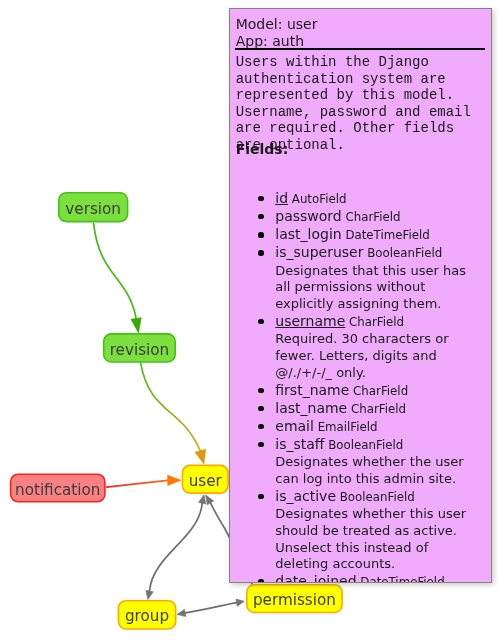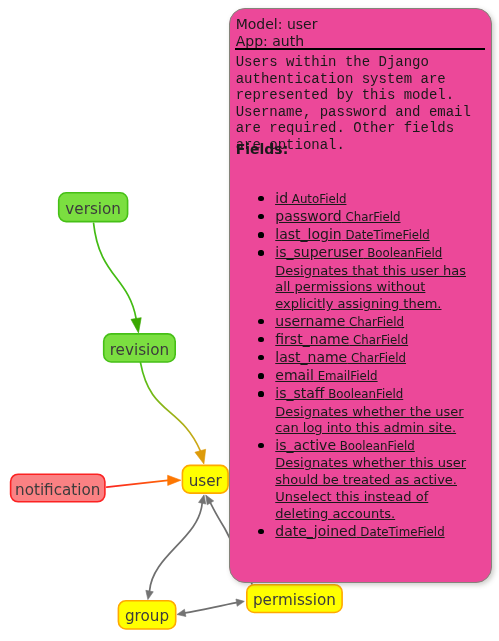--- a/index.html
+++ b/index.html
@@ -12,41 +12,41 @@
     position:relative;
   }
   #graph { position:absolute; left:0; top:0; width:499px; height:641px; }
 
   
   #panel {
     position:absolute;
     left:228.7px; top:8.4px;
     width:263px; height:574.8px;
     box-sizing:border-box;
-    background:#ec4899;
+    background:#f0abfc;
     border:1.8px solid #84847a;
-    border-radius:16px;
+    border-radius:0;
     box-shadow:2px 2px 5px rgba(90,90,80,0.30);
     font-family:"DejaVu Sans", sans-serif;
     font-size:14px;
     color:#1a1a1a;
     overflow:hidden;
   }
   #panel .hdr { position:absolute; left:6px; top:6.2px; width:248px;
                 line-height:17.6px; }
   #panel .hr { position:absolute; left:5px; top:38.3px; width:250.5px; height:1.9px;
                background:#000; border:0; margin:0; }
   #panel .desc { position:absolute; left:6px; top:44.7px; width:240px;
                  line-height:16.5px;font-family:Liberation Mono, monospace; }
   #panel .fields-title { position:absolute; left:6px; top:132px;
                  font-weight:bold; line-height:17.1px; }
   #panel ul { position:absolute; left:0px; top:180.8px; margin:0;
               padding:0; list-style:none; width:262px; }
   #panel li { line-height:17.1px; padding-left:45.6px; padding-right:8px;
-              position:relative;text-decoration:underline; }
+              position:relative; }
   #panel li::before { content:""; position:absolute; left:28.8px; top:6px;
               width:5.2px; height:5.2px; border-radius:50%; background:#000; }
   #panel li .ftype { font-size:11.8px; }
   #panel li .fdesc { font-size:13px; line-height:16.85px; display:block; }
   #panel .pk { text-decoration:underline; }
 </style>
 </head>
 <body>
 
 <svg id="graph" viewBox="0 0 499 641">
@@ -122,21 +122,21 @@
     <div>App: auth</div>
   </div>
   <hr class="hr">
   <div class="desc">Users within the Django authentication system are represented by this model. Username, password and email are required. Other fields are optional.</div>
   <div class="fields-title">Fields:</div>
   <ul id="field-list">
       <li><span class="pk">id</span><span class="ftype"> AutoField</span></li>
       <li><span>password</span><span class="ftype"> CharField</span></li>
       <li><span>last_login</span><span class="ftype"> DateTimeField</span></li>
       <li><span>is_superuser</span><span class="ftype"> BooleanField</span><span class="fdesc">Designates that this user has all permissions without explicitly assigning them.</span></li>
-      <li><span class="pk">username</span><span class="ftype"> CharField</span></li>
+      <li><span class="pk">username</span><span class="ftype"> CharField</span><span class="fdesc">Required. 30 characters or fewer. Letters, digits and @/./+/-/_ only.</span></li>
       <li><span>first_name</span><span class="ftype"> CharField</span></li>
       <li><span>last_name</span><span class="ftype"> CharField</span></li>
       <li><span>email</span><span class="ftype"> EmailField</span></li>
       <li><span>is_staff</span><span class="ftype"> BooleanField</span><span class="fdesc">Designates whether the user can log into this admin site.</span></li>
       <li><span>is_active</span><span class="ftype"> BooleanField</span><span class="fdesc">Designates whether this user should be treated as active. Unselect this instead of deleting accounts.</span></li>
       <li><span>date_joined</span><span class="ftype"> DateTimeField</span></li>
     </ul>
 </div>
 
 </body></html>

